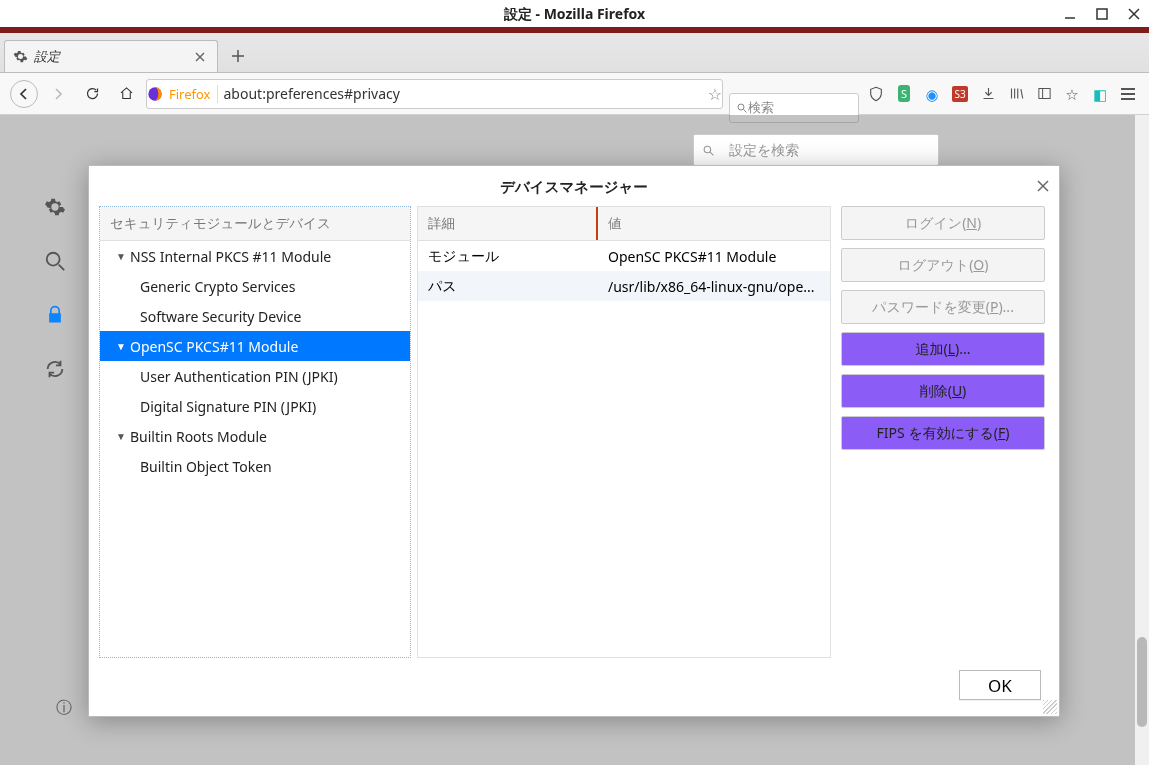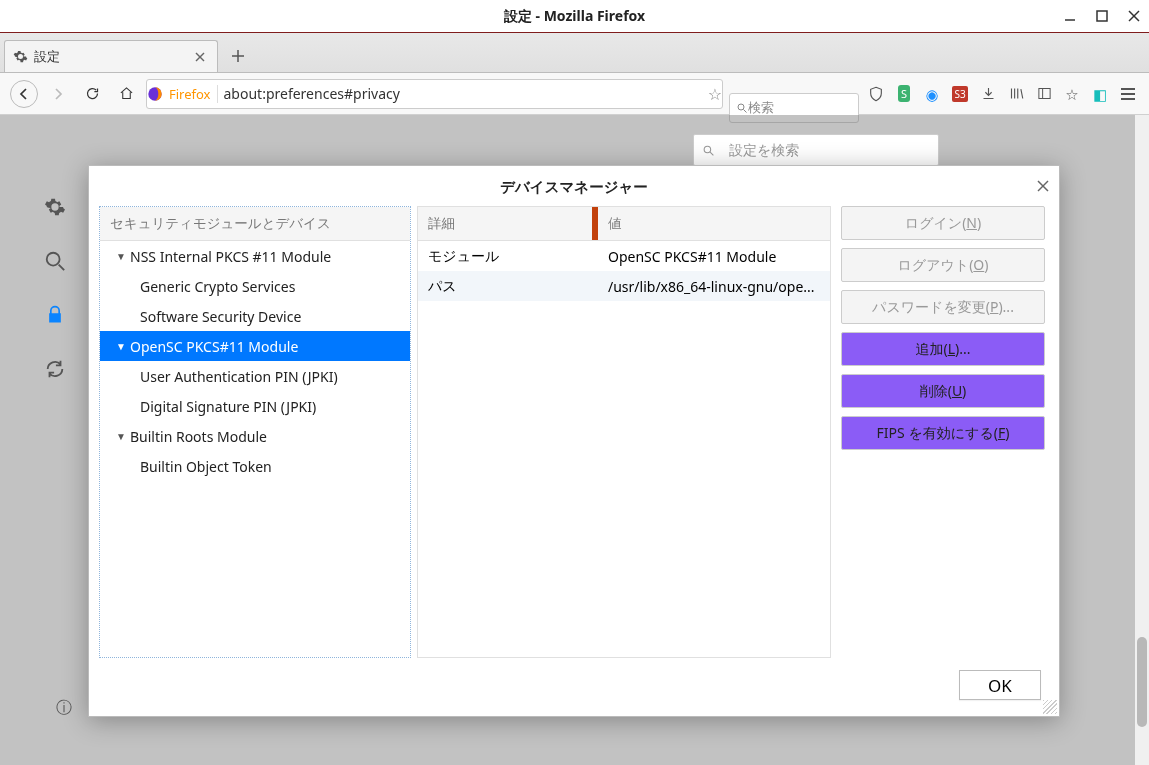--- a/index.html
+++ b/index.html
@@ -1,28 +1,28 @@
 <!DOCTYPE html>
 <html><head>
 <meta charset="utf-8">
 <style>
 * { box-sizing: border-box; margin: 0; padding: 0; font-family: "Segoe UI", "Noto Sans", sans-serif; }
 body { width: 1149px; height: 765px; background: #fff; position: relative; overflow: hidden; }
 
 
-.titlebar { height: 33px; background: #fff; display: flex; align-items: center; justify-content: center; border-bottom: 1px solid #7f1d1d; position: relative; }
+.titlebar { height: 33px; background: #fff; display: flex; align-items: center; justify-content: center; border-bottom: 6px solid #7f1d1d; position: relative; }
 .titlebar-text { font-size: 14px; font-weight: bold; color: #222; }
 .titlebar-ctrls { position: absolute; right: 8px; display: flex; gap: 18px; }
 .titlebar-ctrls .ctrl { width: 14px; height: 14px; cursor: pointer; display: flex; align-items: center; justify-content: center; font-size: 14px; color: #333; }
 
 
 .tabstrip { height: 40px; background: linear-gradient(#e8e8e8, #e0e0e0); display: flex; align-items: flex-end; border-bottom: 1px solid #bcbcbc; padding-left: 4px; }
 .tab { width: 214px; height: 32px; background: #f4f4f4; border: 1px solid #bcbcbc; border-bottom: none; border-radius: 3px 3px 0 0; display: flex; align-items: center; padding: 0 8px; font-size: 13px; color: #333; position: relative; }
 .tab .gear { margin-right: 6px; }
-.tab .label { flex: 1; }
+.tab .label { flex: 1; font-style: italic; }
 .tab .close { width: 18px; height: 18px; display: flex; align-items: center; justify-content: center; color: #555; cursor: pointer; }
 .newtab { width: 28px; height: 28px; display: flex; align-items: center; justify-content: center; color: #555; cursor: pointer; margin-left: 6px; margin-bottom: 2px; }
 
 
 .navbar { height: 42px; background: #f8f8f8; border-bottom: 1px solid #d0d0d0; display: flex; align-items: center; padding: 0 10px; gap: 6px; }
 .navbtn { width: 28px; height: 28px; display: flex; align-items: center; justify-content: center; color: #333; cursor: pointer; border-radius: 3px; }
 .navbtn.back-circle { border: 1px solid #bbb; border-radius: 50%; }
 .navbtn.disabled { color: #bbb; }
 .urlbar { flex: 1; height: 30px; border: 1px solid #ccc; border-radius: 3px; background: #fff; display: flex; align-items: center; padding: 0 0; gap: 6px; }
 .brand { color: #888; font-size: 13px; padding-right:6px; border-right:1px solid #ddd;}
@@ -57,21 +57,21 @@
 .tree-item { height: 30px; display:flex; align-items:center; font-size: 14px; color: #222; cursor:pointer; padding-left:10px; }
 .tree-item.depth-0 { padding-left: 16px; }
 .tree-item.depth-1 { padding-left: 40px; }
 .tree-item.selected { background: #0078ff; color: #fff; }
 .twisty { display:inline-block; width: 10px; font-size:10px; margin-right:4px; color: #555;}
 .tree-item.selected .twisty { color:#fff; }
 
 .detail-pane { width: 414px; border: 1px solid #e0e0e0; border-left: 1px solid #e0e0e0; display:flex; flex-direction:column; }
 .detail-head { height: 34px; display:flex; background:#f5f5f5; border-bottom:1px solid #e0e0e0; }
 .detail-head div { display:flex; align-items:center; padding:0 10px; color:#777; font-size:13.5px; }
-.col-d { width: 180px; border-right:6px solid #c2410c; }
+.col-d { width: 180px; border-right:2px solid #c2410c; }
 .col-v { flex:1; }
 .detail-row { height: 30px; display:flex; align-items:center; font-size:14px; }
 .detail-row:nth-child(2){ background:#fff; }
 .detail-row:nth-child(3){ background:#f2f6fa; }
 .detail-row .k { width: 180px; padding-left:10px; }
 .detail-row .v { flex:1; padding-left:10px; overflow:hidden; text-overflow:ellipsis; white-space:nowrap; }
 
 .btn-col { flex:1; display:flex; flex-direction:column; gap: 8px; padding-left:4px; padding-right:4px; }
 .dlg-btn { height: 34px; border: 1px solid #ccc; background: #8b5cf6; border-radius: 2px; font-size: 14px; color: #222; cursor: pointer; }
 .dlg-btn[disabled] { color: #999; background: #f4f4f4; cursor: default; }

